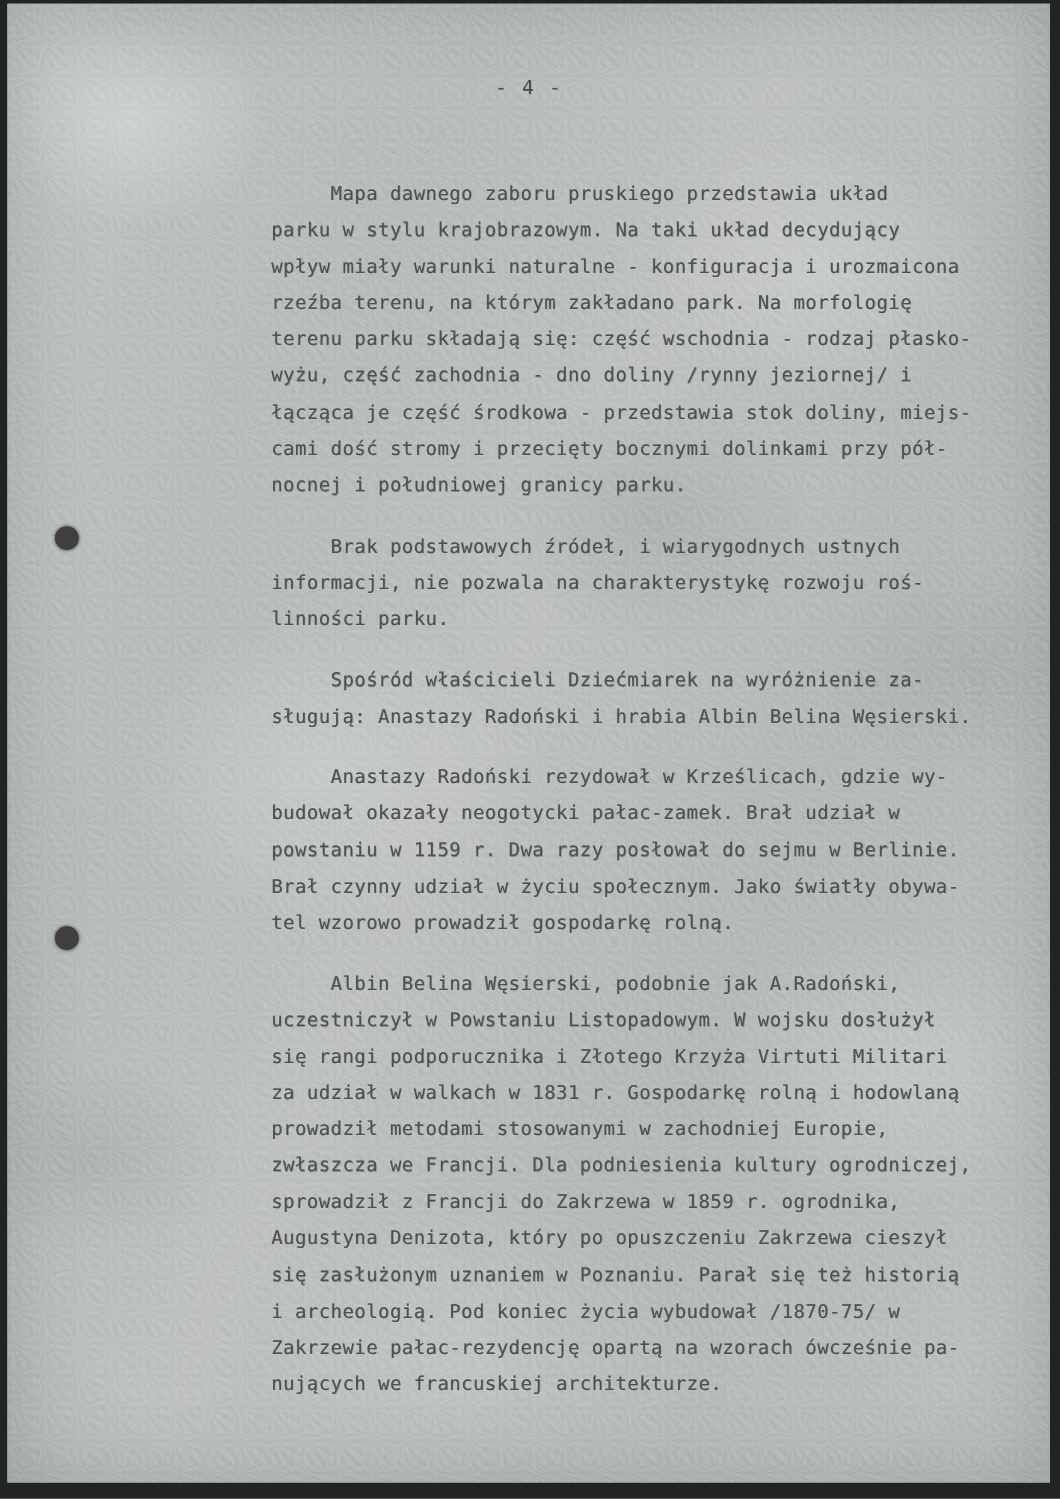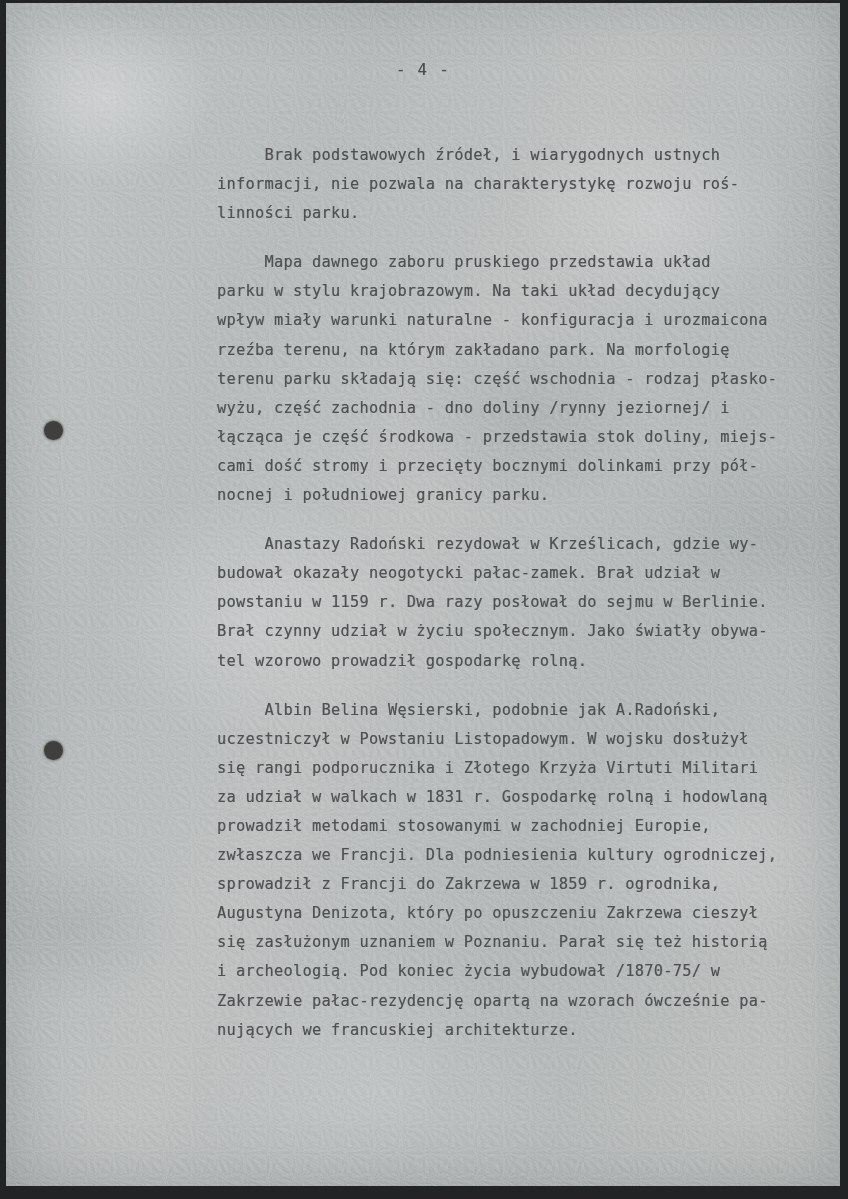--- a/index.html
+++ b/index.html
@@ -144,32 +144,34 @@
     <div class="vignette"></div>
 
     <div class="punch-hole first"></div>
     <div class="punch-hole second"></div>
 
     <div class="typed">
 
       <div class="folio">- 4 -</div>
 
       <div class="body-block">
-        <p class="para">     Brak podstawowych źródeł, i wiarygodnych ustnych
-informacji, nie pozwala na charakterystykę rozwoju roś-
-linności parku.</p>
         <p class="para">     Mapa dawnego zaboru pruskiego przedstawia układ
 parku w stylu krajobrazowym. Na taki układ decydujący
 wpływ miały warunki naturalne - konfiguracja i urozmaicona
 rzeźba terenu, na którym zakładano park. Na morfologię
 terenu parku składają się: część wschodnia - rodzaj płasko-
 wyżu, część zachodnia - dno doliny /rynny jeziornej/ i
 łącząca je część środkowa - przedstawia stok doliny, miejs-
 cami dość stromy i przecięty bocznymi dolinkami przy pół-
 nocnej i południowej granicy parku.</p>
+        <p class="para">     Brak podstawowych źródeł, i wiarygodnych ustnych
+informacji, nie pozwala na charakterystykę rozwoju roś-
+linności parku.</p>
+        <p class="para tight">     Spośród właścicieli Dziećmiarek na wyróżnienie za-
+sługują: Anastazy Radoński i hrabia Albin Belina Węsierski.</p>
         <p class="para">     Anastazy Radoński rezydował w Krześlicach, gdzie wy-
 budował okazały neogotycki pałac-zamek. Brał udział w
 powstaniu w 1159 r. Dwa razy posłował do sejmu w Berlinie.
 Brał czynny udział w życiu społecznym. Jako światły obywa-
 tel wzorowo prowadził gospodarkę rolną.</p>
         <p class="para">     Albin Belina Węsierski, podobnie jak A.Radoński,
 uczestniczył w Powstaniu Listopadowym. W wojsku dosłużył
 się rangi podporucznika i Złotego Krzyża Virtuti Militari
 za udział w walkach w 1831 r. Gospodarkę rolną i hodowlaną
 prowadził metodami stosowanymi w zachodniej Europie,

